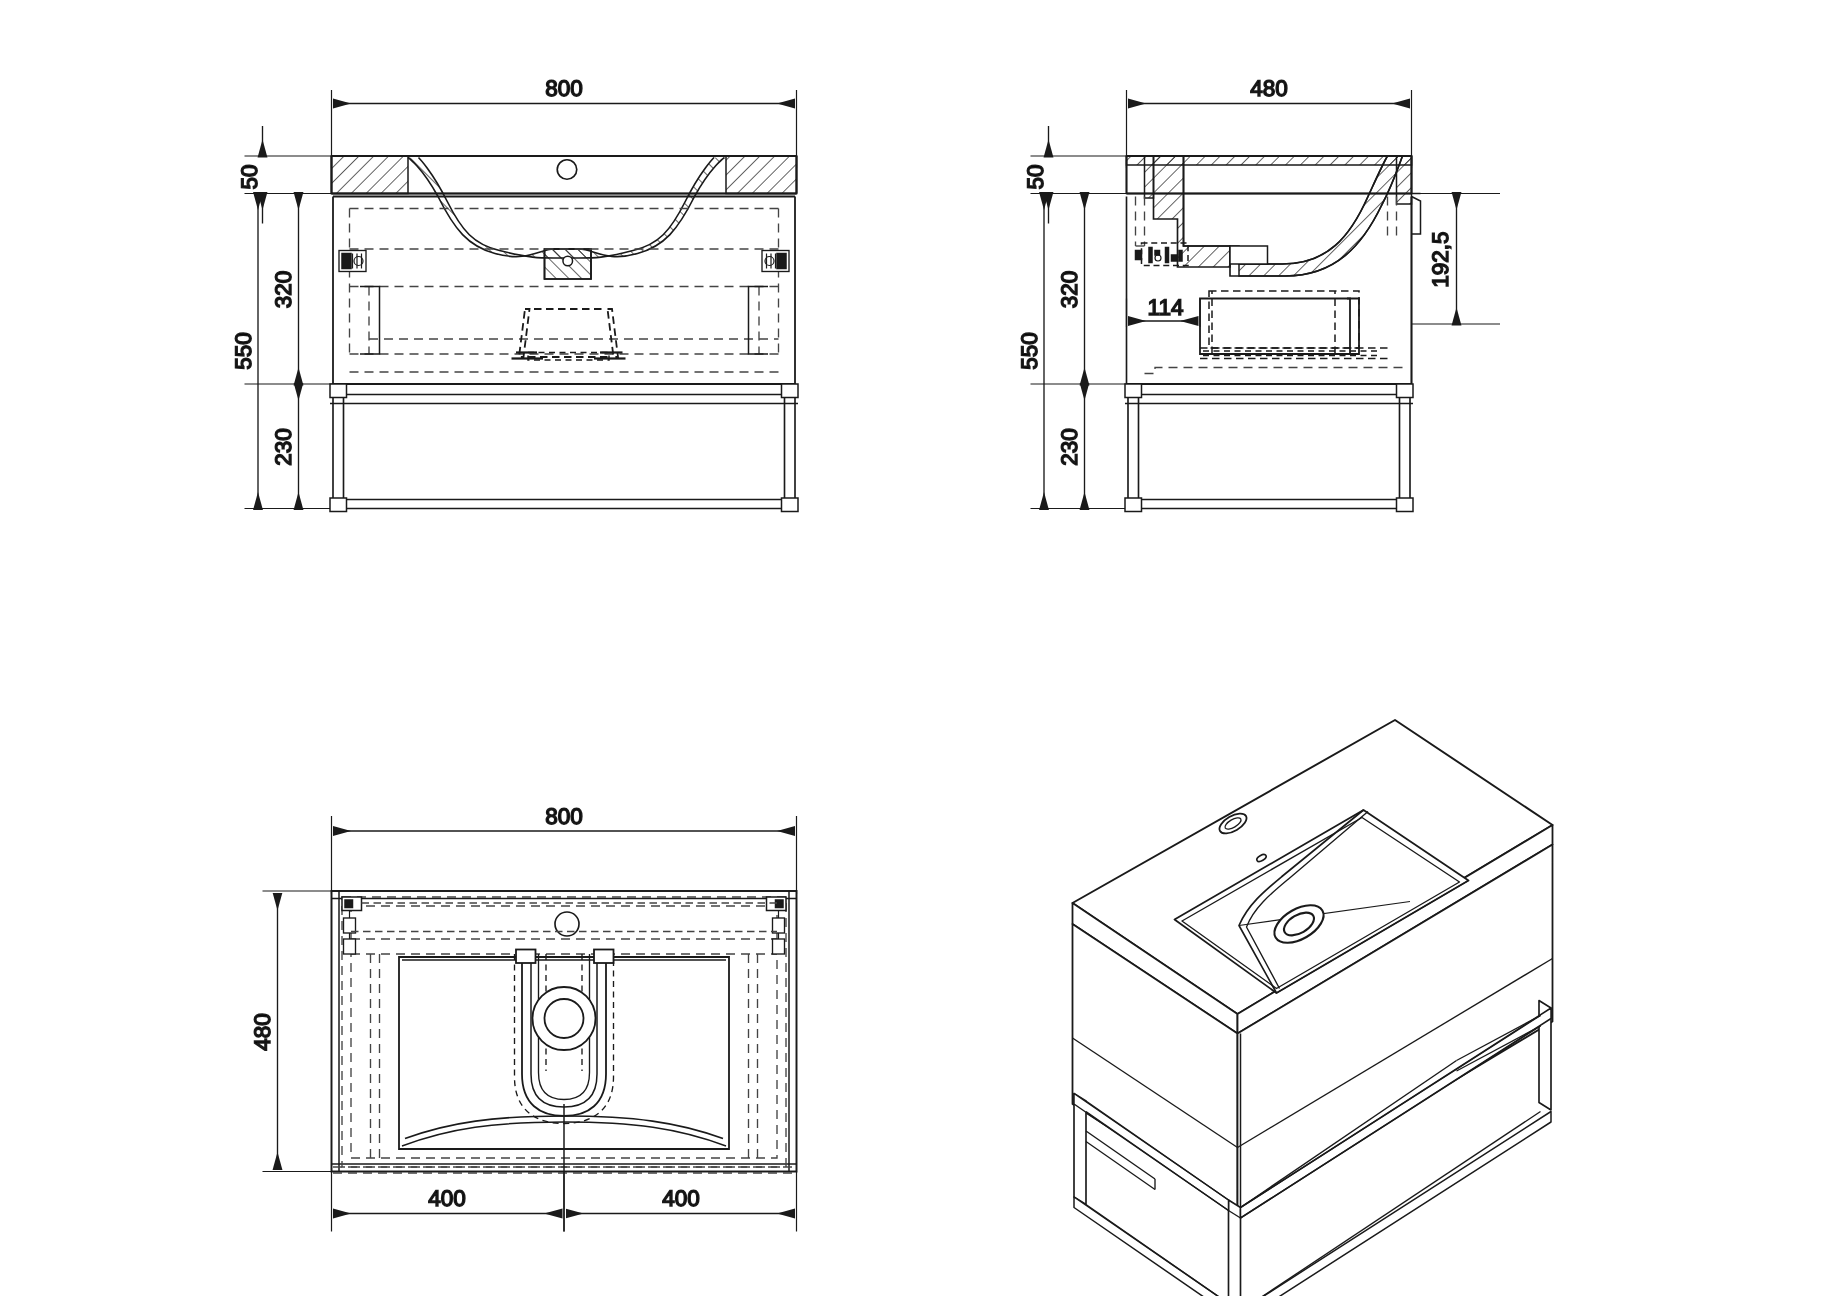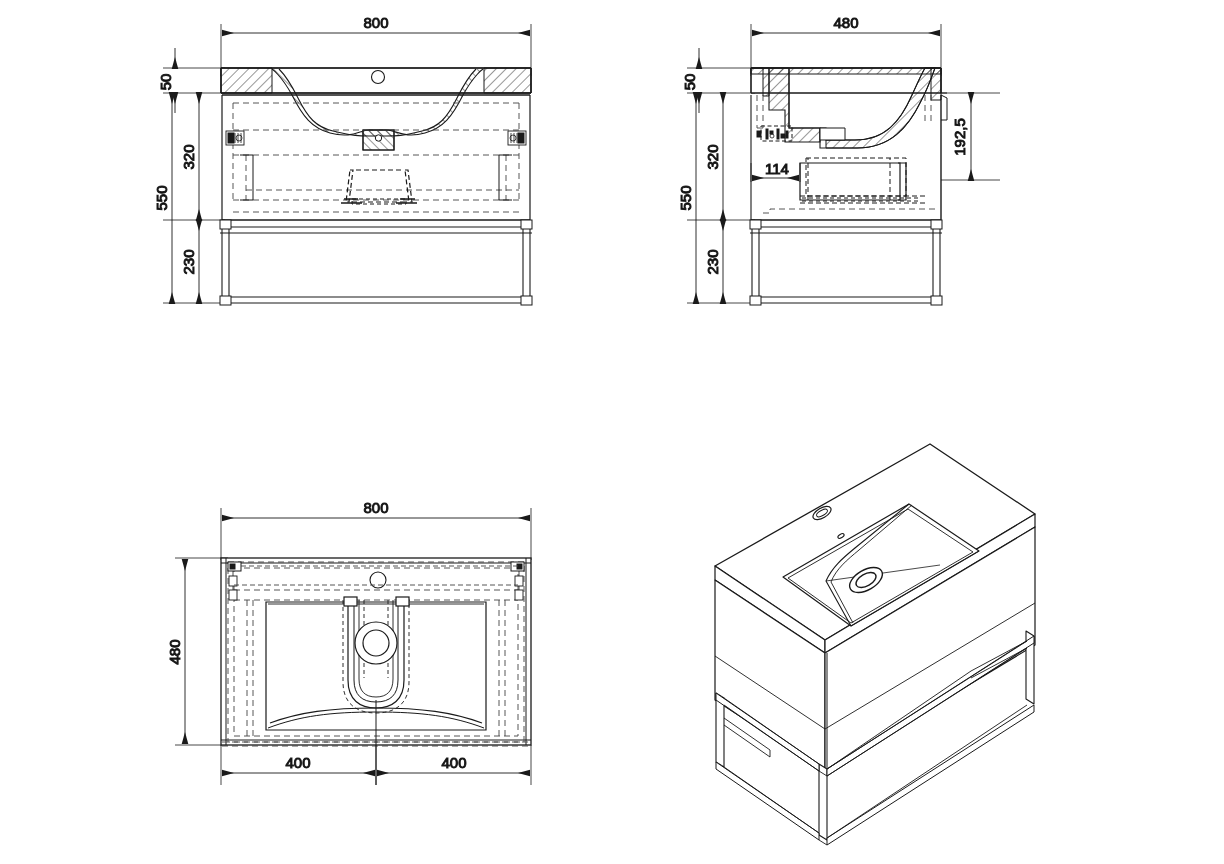--- a/index.html
+++ b/index.html
@@ -1,18 +1,18 @@
 <!DOCTYPE html>
 <html><head>
 <meta charset="utf-8">
 <style>
   html,body{margin:0;padding:0;background:#ffffff;}
   body{width:1224px;height:864px;position:relative;overflow:hidden;
        font-family:"Liberation Sans",sans-serif;color:#000;}
-  .sheet{position:absolute;inset:0;}
+  .sheet{position:absolute;inset:0;margin-top:36px;}
   svg{display:block;}
   text{font-family:"Liberation Sans",sans-serif;fill:#000;}
   .dimtxt{font-size:15px;}
 </style>
 </head>
 <body>
 
 <div class="sheet">
 <svg width="1224" height="864" viewBox="0 0 1224 864">
 

